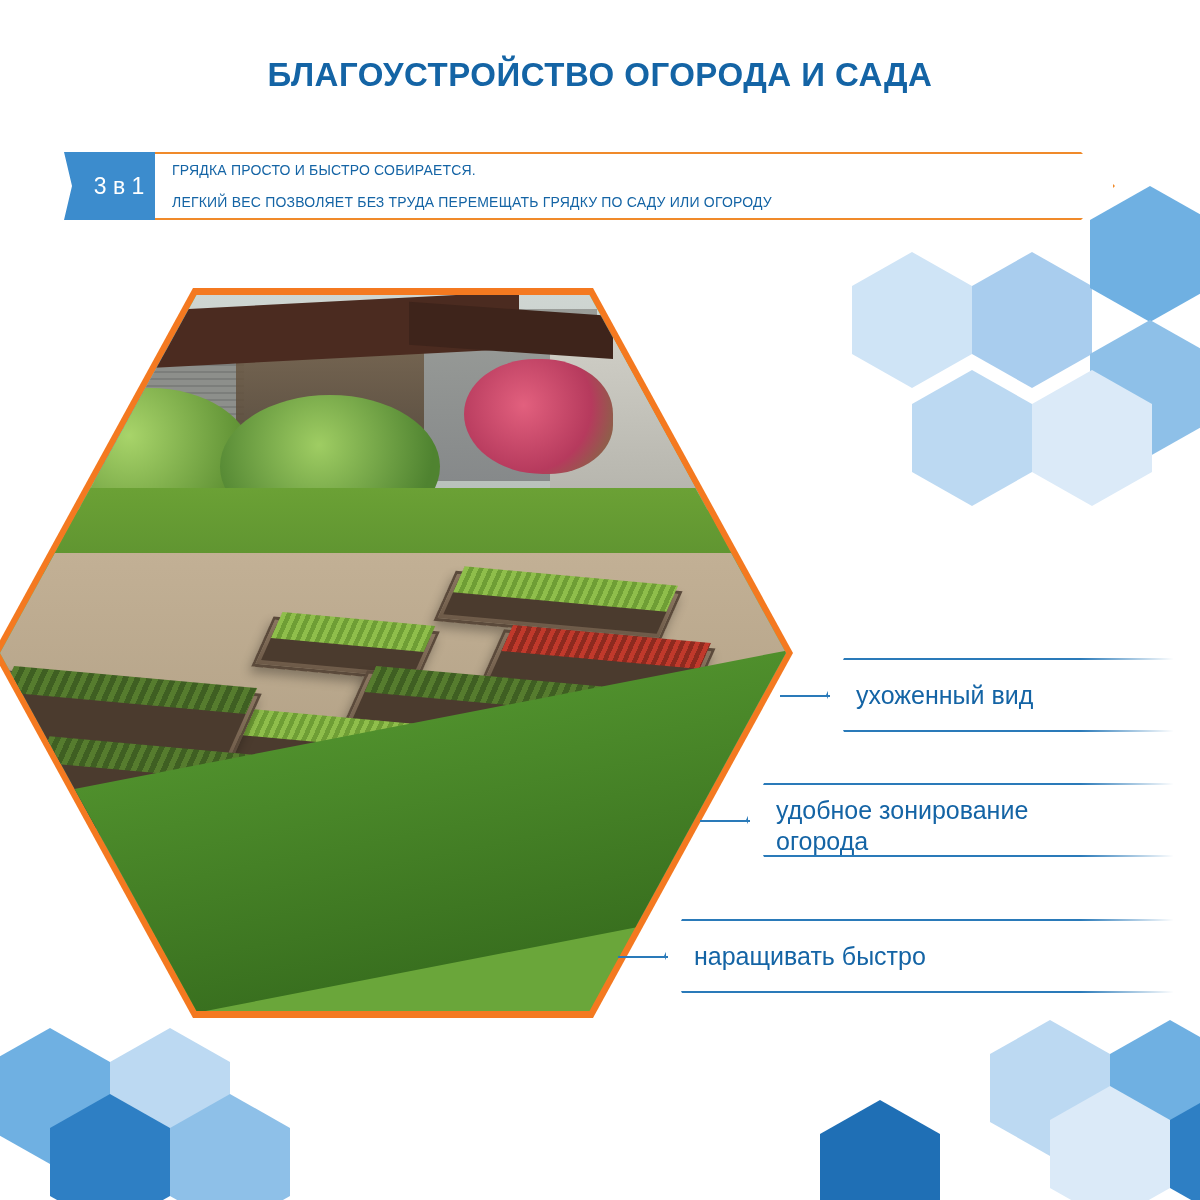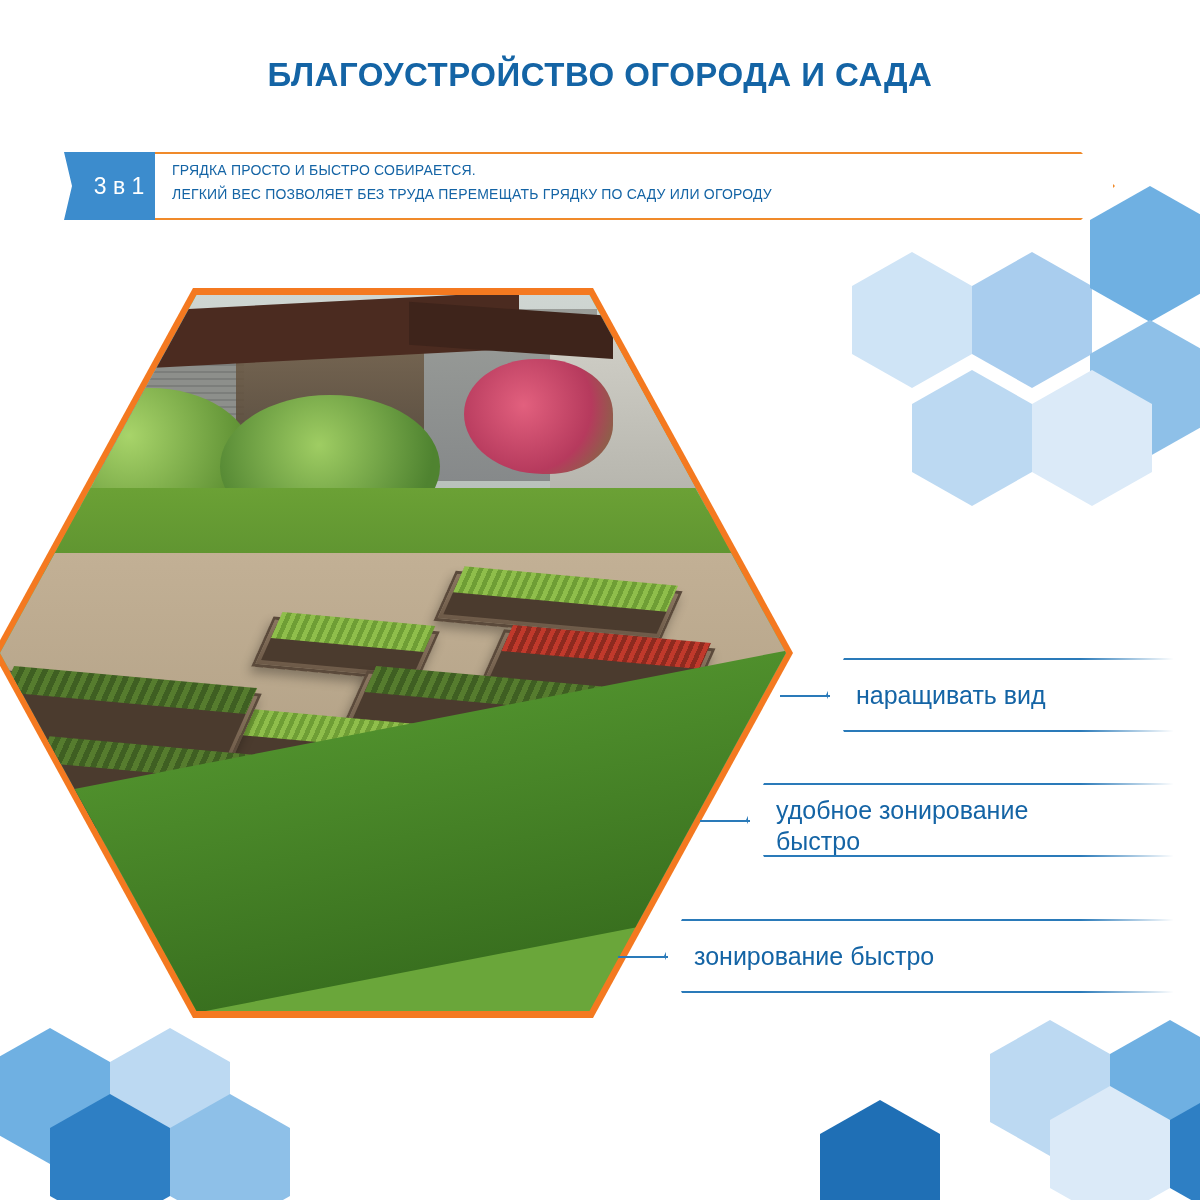--- a/index.html
+++ b/index.html
@@ -58,21 +58,21 @@
   .subbanner-text {
     position: absolute;
     top: 158px; left: 172px;
     width: 940px;
     color: #1464a5;
     font-weight: normal;
     font-size: 14px;
     line-height: 24px;
     letter-spacing: 0.2px;
   }
-  .subbanner-text .l2 { display: block; }
+  .subbanner-text .l2 { display: block; margin-top: 8px; }
 
   
   .hex-wrap {
     position: absolute;
     left: -7px; top: 288px;
     width: 800px; height: 730px;
   }
   .hex-outer {
     position: absolute; inset: 0;
     background: #f47920;
@@ -285,36 +285,36 @@
   <div class="hexdec" style="left:1110px;top:1020px;width:120px;height:136px;background:#6fb0e2;"></div>
   <div class="hexdec" style="left:1050px;top:1086px;width:120px;height:136px;background:#dbeaf8;"></div>
   <div class="hexdec" style="left:820px;top:1100px;width:120px;height:136px;background:#1f6fb5;"></div>
   <div class="hexdec" style="left:1170px;top:1086px;width:120px;height:136px;background:#2e7fc4;"></div>
 
   <div class="lead" style="left:780px;top:695px;width:50px;"></div>
   <div class="callout" style="left:826px;top:658px;width:374px;">
     <div class="cbox"></div>
     <div class="cfade"></div>
     <div class="ctext">
-      <div>наращивать вид</div>
+      <div>ухоженный вид</div>
     </div>
   </div>
 
   <div class="lead" style="left:700px;top:820px;width:50px;"></div>
   <div class="callout" style="left:746px;top:783px;width:454px;align-items:flex-end;">
     <div class="cbox"></div>
     <div class="cfade"></div>
     <div class="ctext">
       <div>удобное зонирование</div>
-      <div>быстро</div>
+      <div>огорода</div>
     </div>
   </div>
 
   <div class="lead" style="left:618px;top:956px;width:50px;"></div>
   <div class="callout" style="left:664px;top:919px;width:536px;">
     <div class="cbox"></div>
     <div class="cfade"></div>
     <div class="ctext">
-      <div>зонирование быстро</div>
+      <div>наращивать быстро</div>
     </div>
   </div>
 
 </div>
 
 </body></html>

